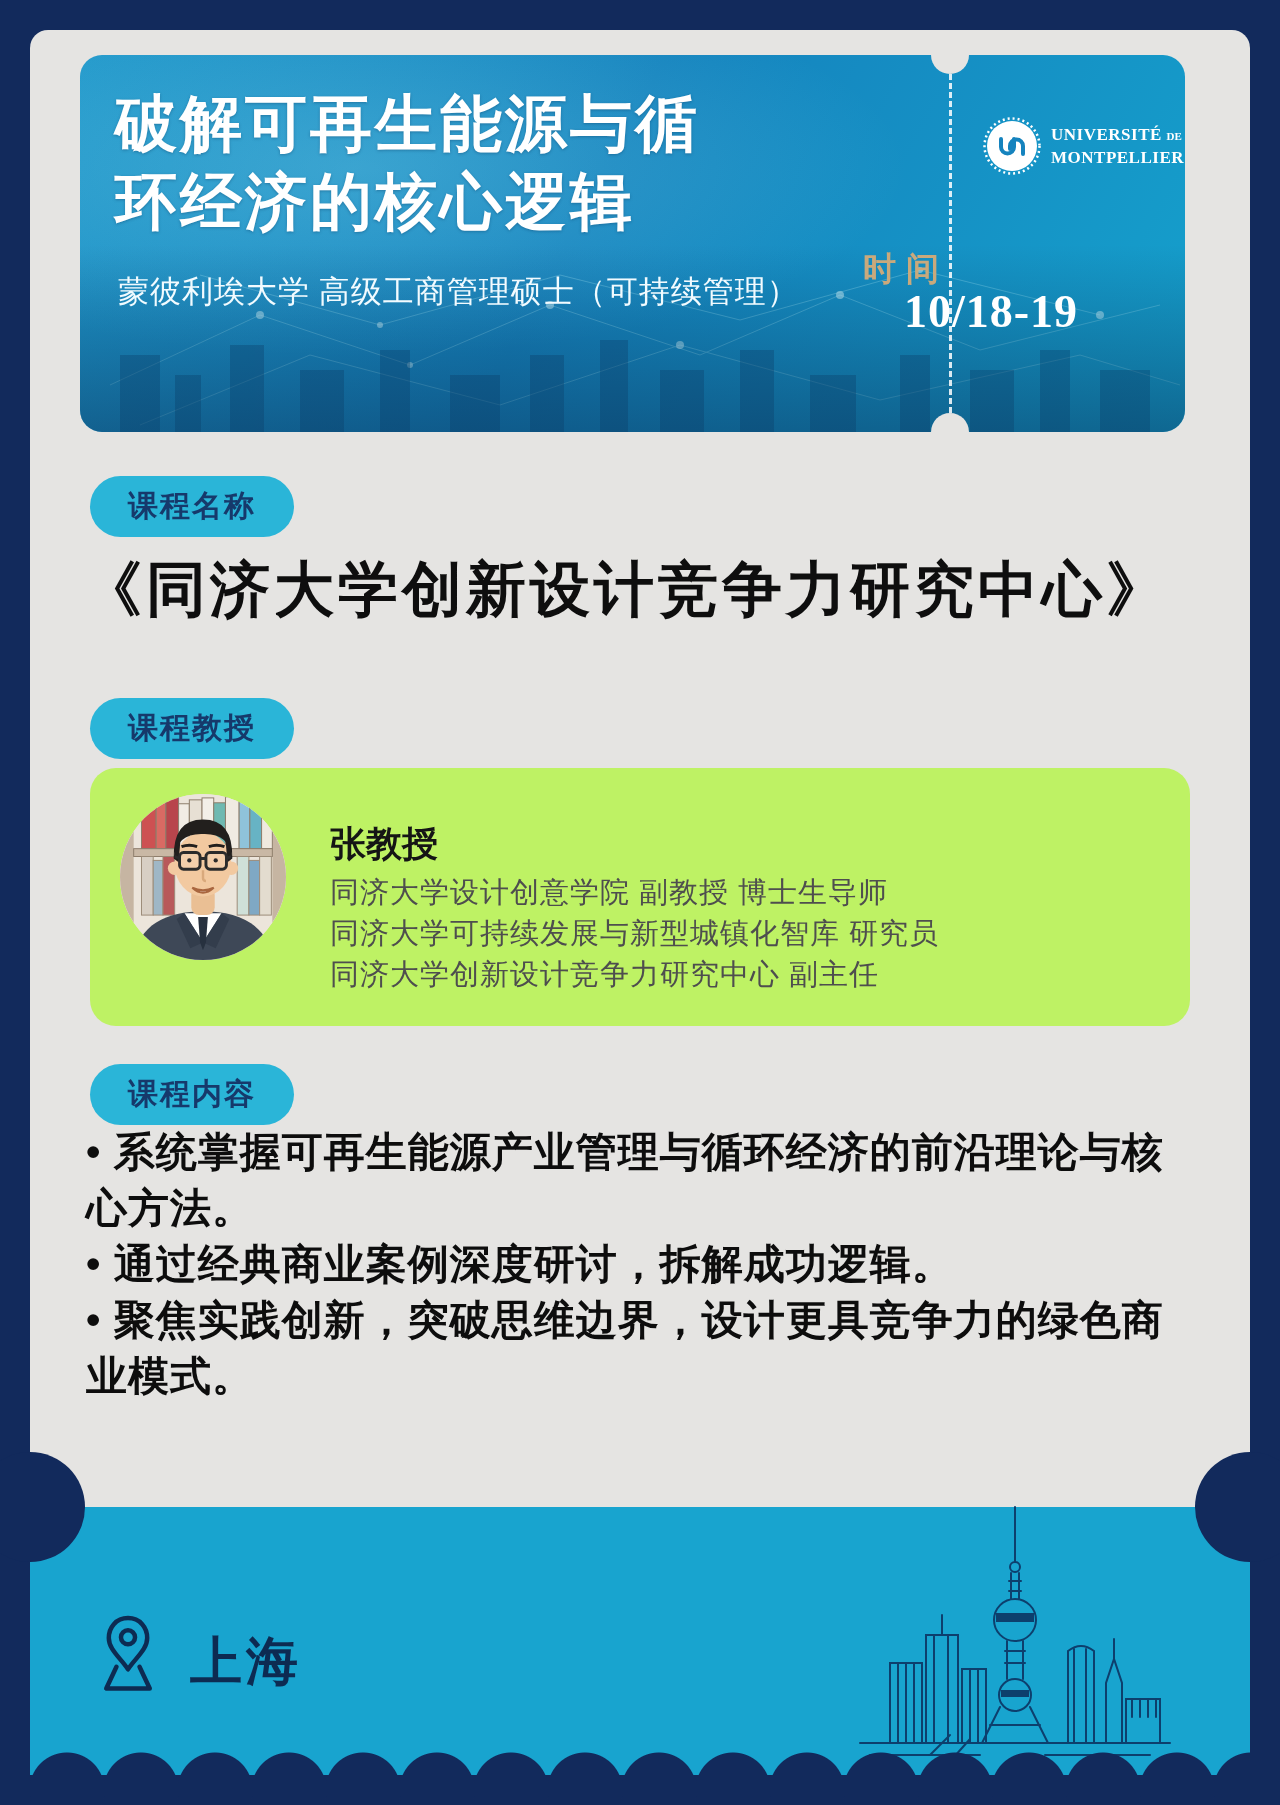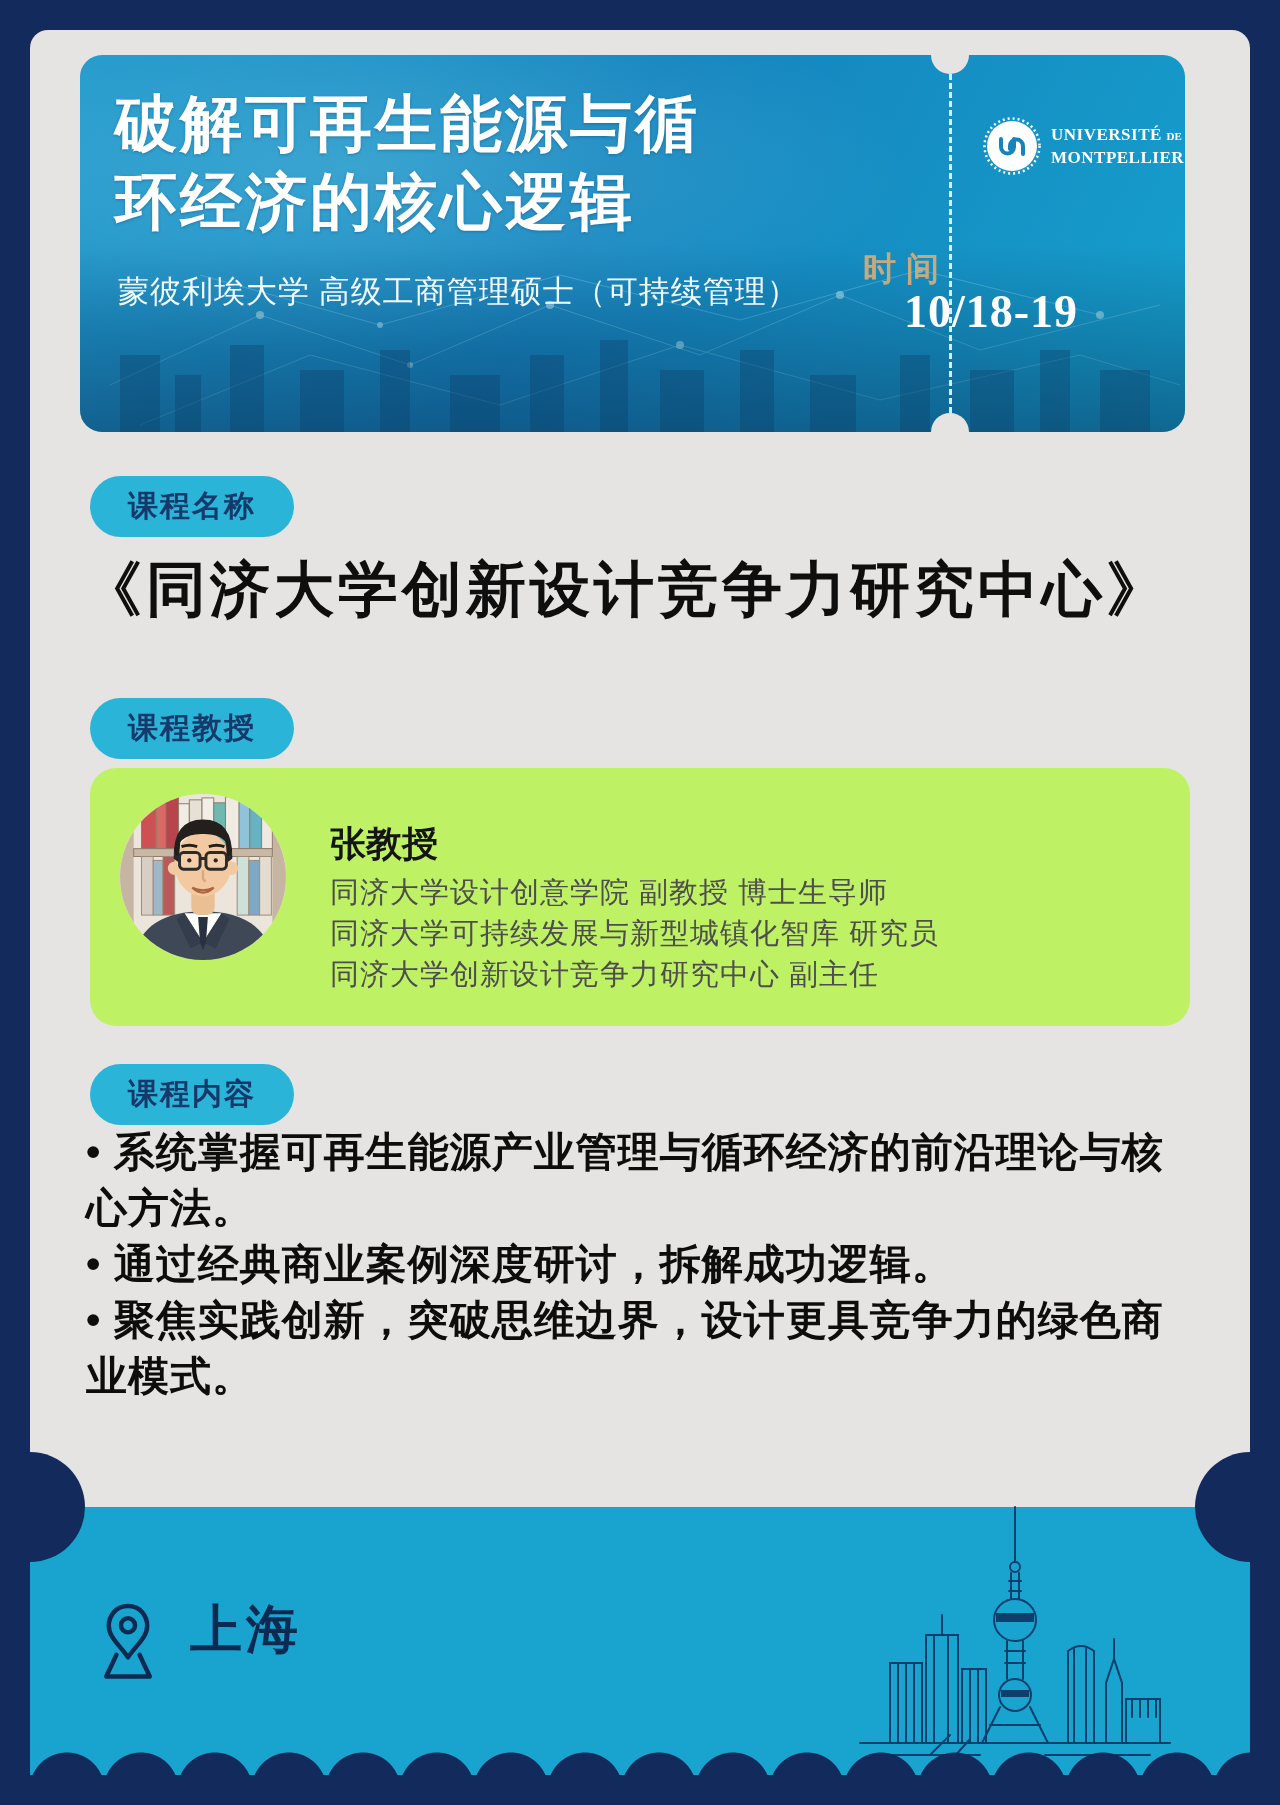--- a/index.html
+++ b/index.html
@@ -85,21 +85,21 @@
     background:#18a4cf;overflow:visible;
   }
   .punch{position:absolute;width:110px;height:110px;border-radius:50%;background:#122a5c;}
   .punch.left{left:-25px;top:1452px;}
   .punch.right{left:1195px;top:1452px;}
   .scallops{
     position:absolute;left:30px;top:1748px;width:1220px;height:57px;
     background-image:radial-gradient(circle at 37px 42px,#122a5c 37px,rgba(18,42,92,0) 38px);
     background-size:74px 57px;background-repeat:repeat-x;
   }
-  .location{position:absolute;left:66px;top:88px;display:flex;align-items:flex-start;}
+  .location{position:absolute;left:66px;top:100px;display:flex;align-items:flex-end;}
   .loc-text{margin-left:30px;font-size:52px;font-weight:bold;color:#0d2b52;letter-spacing:4px;}
   .skyline{position:absolute;left:800px;top:-4px;width:360px;height:268px;}
 </style>
 </head>
 <body>
 
 <div class="content-area"></div>
 
 <div class="banner">
   <svg class="banner-art" viewBox="0 0 1105 377" preserveAspectRatio="none">

